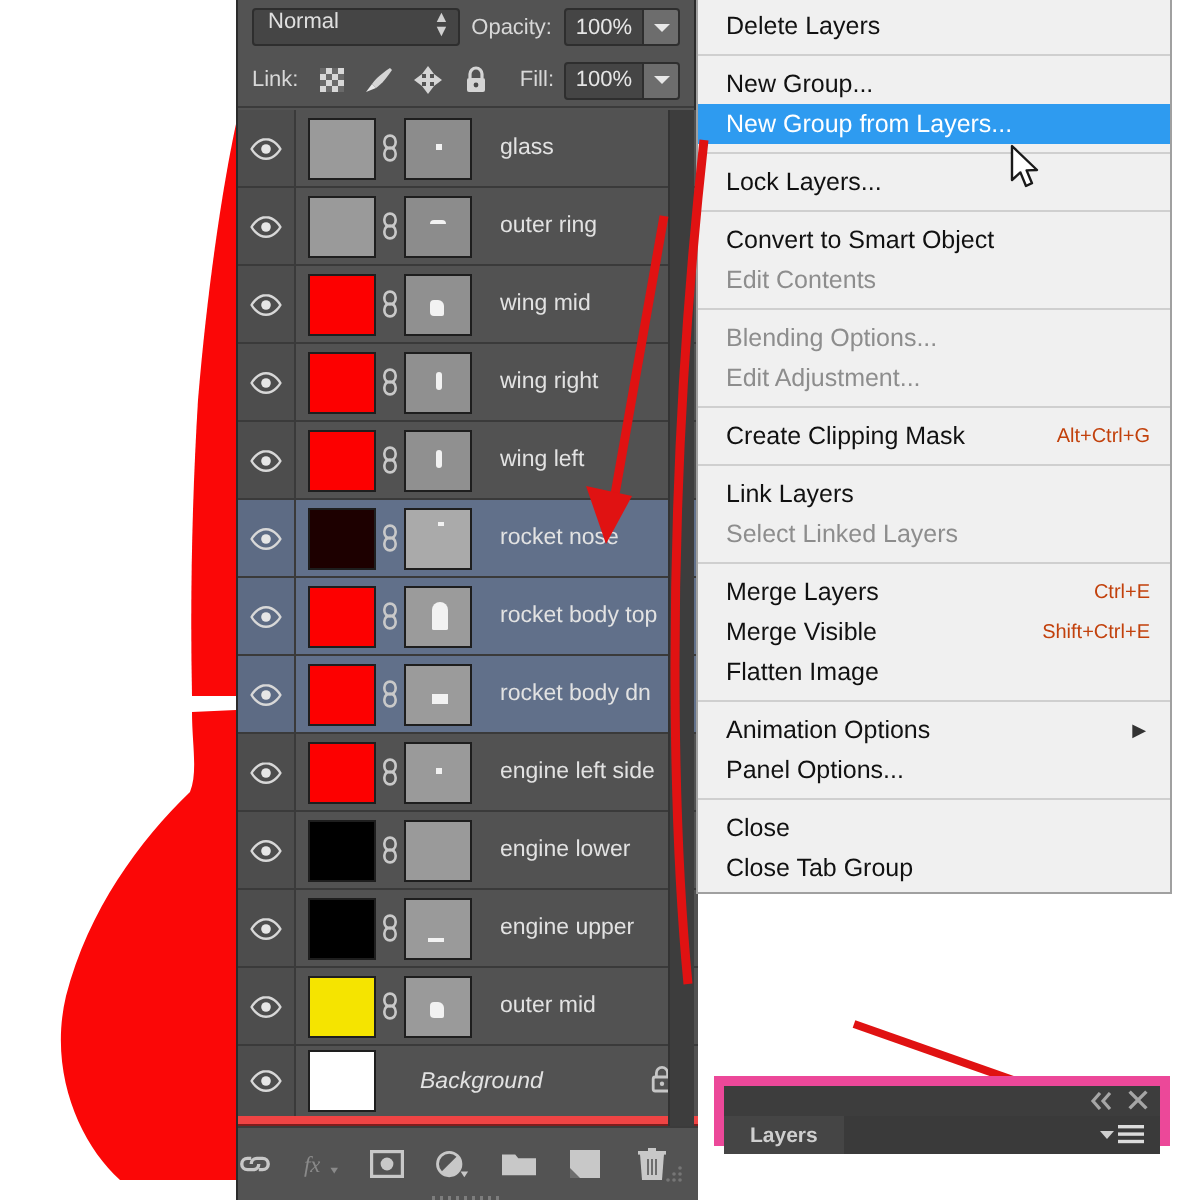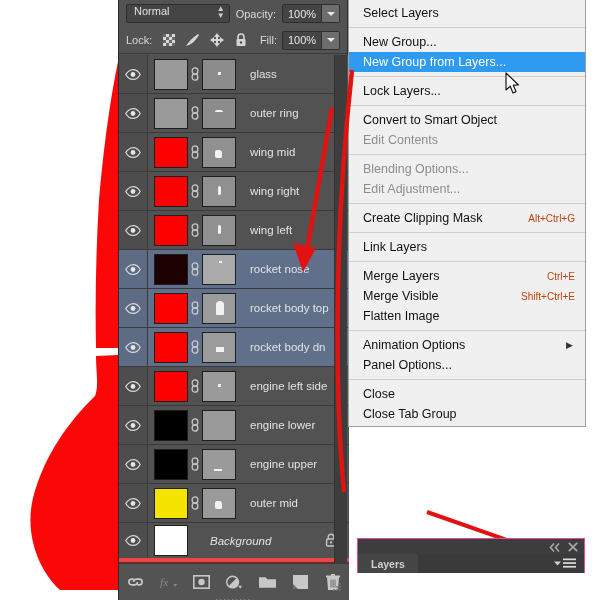--- a/index.html
+++ b/index.html
@@ -89,21 +89,21 @@
   
   .scrolltrack{
     position:absolute;right:0;top:55px;width:13px;height:508px;background:#3d3d3d;
     border-left:1px solid #333;box-sizing:border-box;
   }
 
   
   .panel-bottom{
     position:absolute;left:0;bottom:0;width:230px;height:37px;background:#535353;
     border-top:1px solid #3b3b3b;box-sizing:border-box;
-    display:flex;align-items:center;justify-content:center;gap:16px;
+    display:flex;align-items:center;justify-content:flex-start;gap:16px;
   }
   .tbico{width:17px;height:17px;display:flex;align-items:center;justify-content:center;}
   .grip{position:absolute;left:50%;transform:translateX(-50%);bottom:1px;width:36px;height:5px;}
 
   
   .menu{
     position:absolute;left:348px;top:0;width:238px;
     background:#f0f0f0;border:1px solid #a0a0a0;border-top:none;
     box-sizing:border-box;
     font-size:12.5px;color:#111;
@@ -120,21 +120,21 @@
   .mi.hl .txt{color:#ffffff;}
   .sep{height:1px;background:#cfcfcf;margin:4px 0 4px 0;}
   .arrowR{position:absolute;right:12px;font-size:9px;color:#333;}
 
   
   .cursor{position:absolute;left:505px;top:72px;}
 
   
   .minipanel{
     position:absolute;left:357px;top:538px;width:228px;height:35px;
-    background:#3d3d3d;border:1px solid #ec4899;box-sizing:border-box;
+    background:#3d3d3d;border:5px solid #ec4899;box-sizing:border-box;
   }
   .mini-titlebar{
     height:15px;background:#3d3d3d;display:flex;align-items:center;justify-content:flex-end;
     gap:7px;padding-right:6px;
   }
   .mini-tabrow{height:19px;display:flex;align-items:stretch;background:#2f2f2f;}
   .mini-tab{
     background:#454545;display:flex;align-items:center;padding:0 13px;
     font-size:10.5px;color:#cfcfcf;font-weight:bold;
   }
@@ -166,21 +166,21 @@
         <div class="numfield">100%</div>
         <div class="spin">
           <svg width="8" height="6" viewBox="0 0 8 6">
               <path d="M0 1 L8 1 L4 5 Z" fill="#e8e8e8"></path>
             </svg>
         </div>
       </div>
     </div>
 
     <div class="row-lock">
-      <span class="lbl">Lock:</span>
+      <span class="lbl">Link:</span>
       <div class="lockicons">
         <span class="lk">
           <svg width="12" height="12" viewBox="0 0 12 12">
             <rect width="12" height="12" fill="#d8d8d8"></rect>
             <rect x="0" y="0" width="3" height="3" fill="#6a6a6a"></rect>
               <rect x="6" y="0" width="3" height="3" fill="#6a6a6a"></rect>
             <rect x="3" y="3" width="3" height="3" fill="#6a6a6a"></rect>
               <rect x="9" y="3" width="3" height="3" fill="#6a6a6a"></rect>
             <rect x="0" y="6" width="3" height="3" fill="#6a6a6a"></rect>
               <rect x="6" y="6" width="3" height="3" fill="#6a6a6a"></rect>
@@ -534,21 +534,21 @@
             <rect x="28" y="0" width="1.5" height="5"></rect>
           <rect x="32" y="0" width="1.5" height="5"></rect>
         </g>
       </svg>
     </span>
   </div>
 </div>
 
 <div class="menu" id="context-menu">
     <div class="mi">
-      <span class="txt">Select Layers</span>
+      <span class="txt">Delete Layers</span>
     </div>
     <div class="sep"></div>
     <div class="mi">
       <span class="txt">New Group...</span>
     </div>
     <div class="mi hl">
       <span class="txt">New Group from Layers...</span>
     </div>
     <div class="sep"></div>
     <div class="mi">
@@ -569,20 +569,23 @@
       <span class="txt">Edit Adjustment...</span>
     </div>
     <div class="sep"></div>
     <div class="mi">
       <span class="txt">Create Clipping Mask</span>
       <span class="acc">Alt+Ctrl+G</span>
     </div>
     <div class="sep"></div>
     <div class="mi">
       <span class="txt">Link Layers</span>
+    </div>
+    <div class="mi dis">
+      <span class="txt">Select Linked Layers</span>
     </div>
     <div class="sep"></div>
     <div class="mi">
       <span class="txt">Merge Layers</span>
       <span class="acc">Ctrl+E</span>
     </div>
     <div class="mi">
       <span class="txt">Merge Visible</span>
       <span class="acc">Shift+Ctrl+E</span>
     </div>

